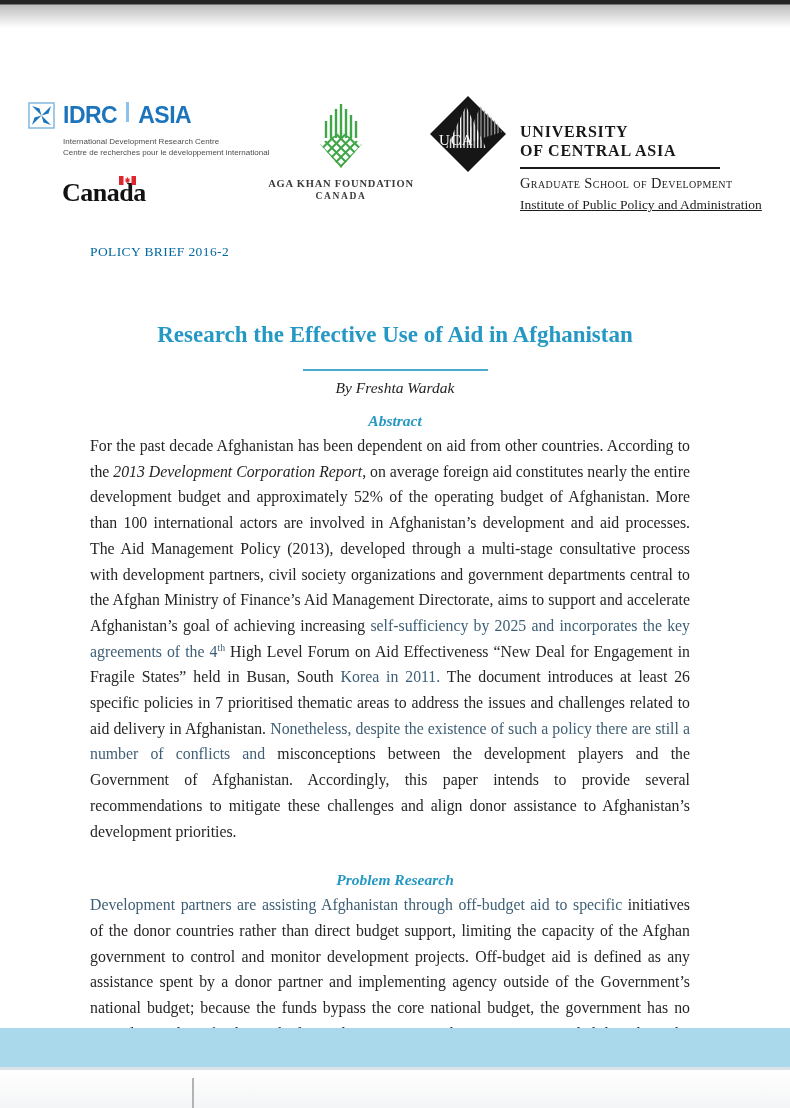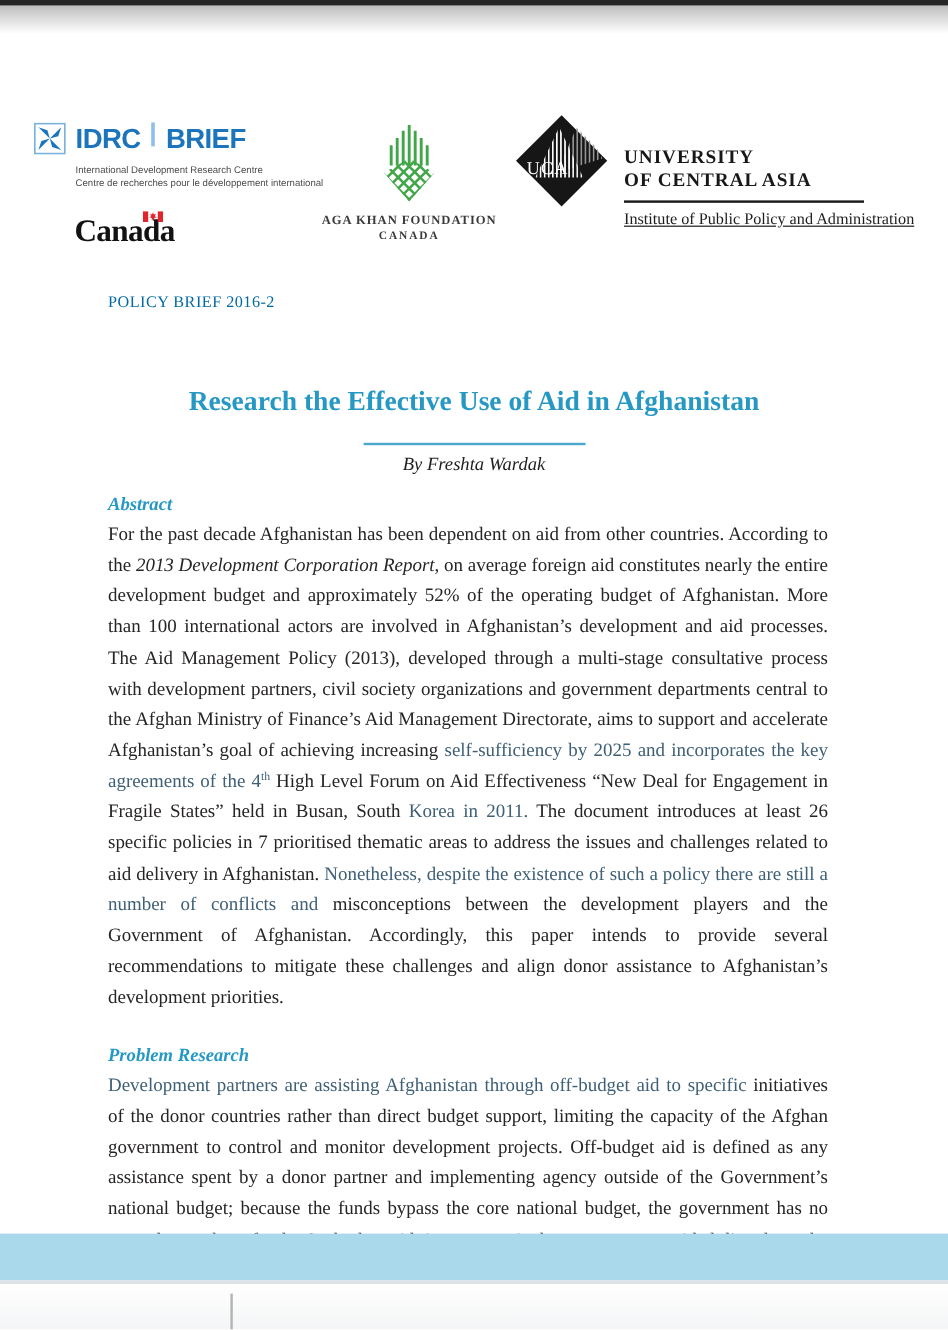--- a/index.html
+++ b/index.html
@@ -33,21 +33,21 @@
   .uca-rule{width:200px;height:2px;background:#181818;margin:7px 0 6px 0;}
   .uca-school{font-variant:small-caps;font-size:14.5px;color:#222;letter-spacing:0.4px;}
   .uca-inst{margin-top:5px;font-size:13.5px;color:#1d1d1d;text-decoration:underline;}
   
   .kicker{position:absolute;left:90px;top:244px;font-size:13.5px;color:#0369a1;letter-spacing:0.4px;text-align:center;}
   .title{position:absolute;left:90px;top:322px;width:610px;margin:0;text-align:center;
     font-size:23px;font-weight:bold;color:#2598c4;}
   .title-rule{position:absolute;left:303px;top:369px;width:185px;height:2px;background:#4aa9cd;}
   .byline{position:absolute;left:90px;top:379px;width:610px;text-align:center;font-style:italic;font-size:15.5px;color:#1e1e1e;}
   .content{position:absolute;left:90px;top:412px;width:610px;}
-  .content h2{margin:0 0 3px 0;font-size:15.5px;font-weight:bold;font-style:italic;color:#2598c4;}
+  .content h2{margin:0 0 3px 0;font-size:15.5px;font-weight:bold;font-style:italic;color:#2598c4;text-align:center;}
   .content p{margin:0 10px 27px 0;font-size:15.8px;line-height:25.7px;text-align:justify;color:#272425;}
   .content p span.i{font-style:italic;}
   .content p span.tint{color:#3e5f75;}
   .content p span.sup{vertical-align:super;font-size:62%;line-height:0;}
   
   .footer-band{position:absolute;left:0;top:1028px;width:790px;height:39px;background:#aad9eb;}
   .footer-line{position:absolute;left:0;top:1067px;width:790px;height:3px;background:#dde2e7;}
   .below{position:absolute;left:0;top:1070px;width:790px;height:38px;background:linear-gradient(#ffffff,#f4f5f6);}
   .next-page-edge{position:absolute;left:192px;top:8px;width:2px;height:30px;background:#b3b3b3;}
 </style>
@@ -63,21 +63,21 @@
       <g fill="#1c75bc">
         <path d="M13.5,13.5 L4,4 L11.5,6.5 L13.5,13.5 Z"></path>
         <path d="M13.5,13.5 L23,4 L20.5,11.5 L13.5,13.5 Z"></path>
         <path d="M13.5,13.5 L23,23 L15.5,20.5 L13.5,13.5 Z"></path>
         <path d="M13.5,13.5 L4,23 L6.5,15.5 L13.5,13.5 Z"></path>
       </g>
     </svg>
     <div class="idrc-word">
       <span>IDRC</span>
       <span class="idrc-bar"></span>
-      <span>BRIEF</span>
+      <span>ASIA</span>
     </div>
   </div>
   <div class="idrc-tags">
     <div>International Development Research Centre</div>
     <div>Centre de recherches pour le développement international</div>
   </div>
 </div>
 
 <div class="canada">
   <span>Canada</span>
@@ -144,20 +144,21 @@
     <g clip-path="url(#dclip)">
       <polygon points="38,52 58,6 76,40" fill="url(#uhatch2)"></polygon>
       <polygon points="20,56 40,14 60,56" fill="url(#uhatch)"></polygon>
     </g>
     <text x="13" y="53" font-size="15" fill="#ffffff" letter-spacing="1">UCA</text>
   </svg>
   <div class="uca-text">
     <div class="uca-n1">UNIVERSITY</div>
     <div class="uca-n2">OF CENTRAL ASIA</div>
     <div class="uca-rule"></div>
+    <div class="uca-school">Graduate School of Development</div>
     <div class="uca-inst">Institute of Public Policy and Administration</div>
   </div>
 </div>
 
 <div class="kicker">POLICY BRIEF 2016-2</div>
 <h1 class="title">Research the Effective Use of Aid in Afghanistan</h1>
 <div class="title-rule"></div>
 <div class="byline">By Freshta Wardak</div>
 
 <div class="content">

